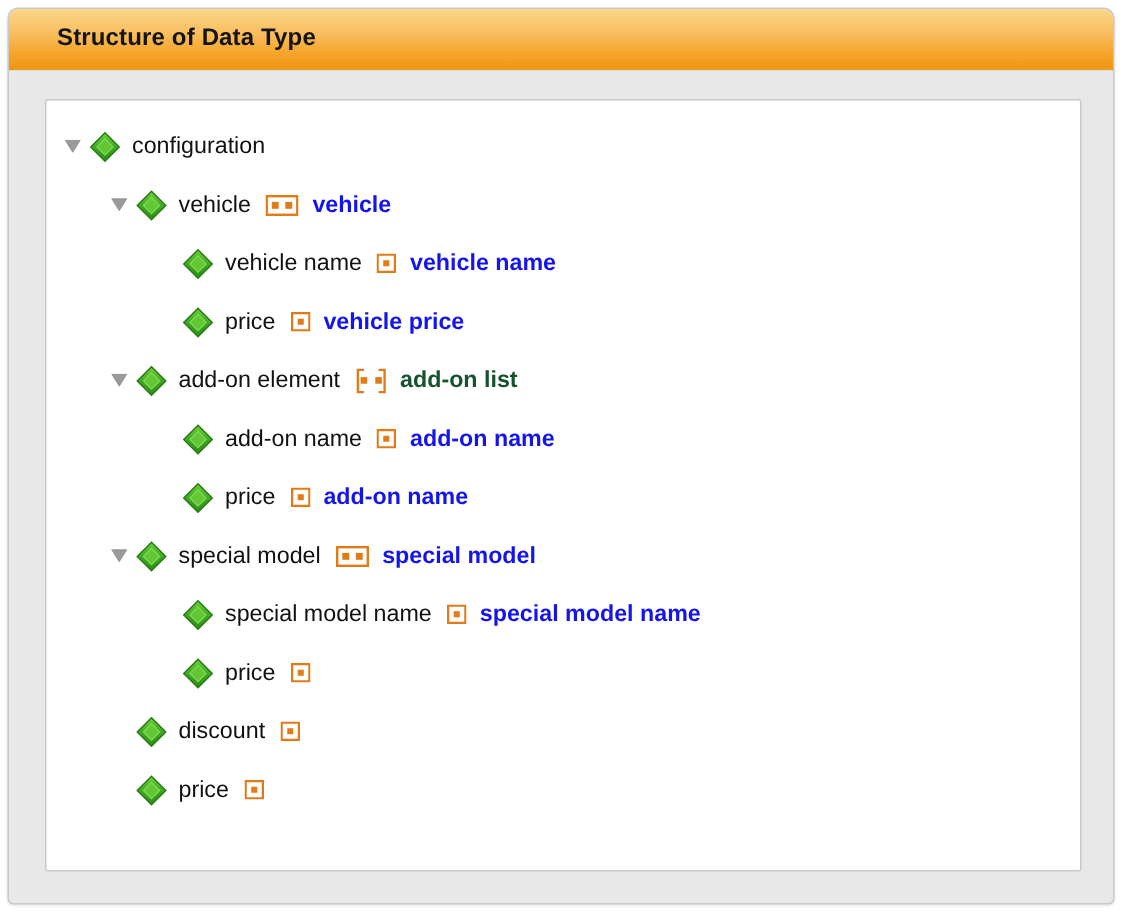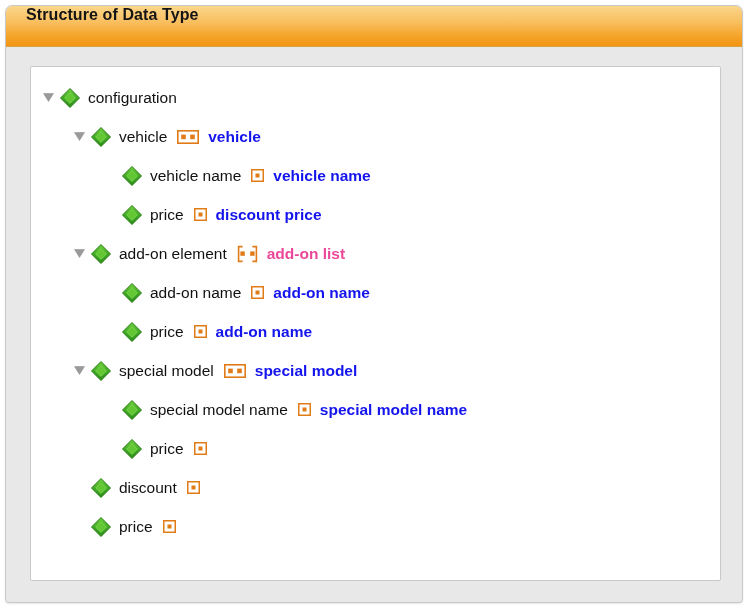--- a/index.html
+++ b/index.html
@@ -32,22 +32,22 @@
     height: 41px;
     box-sizing: border-box;
     background: linear-gradient(to bottom,
                 #fbd68a 0%,
                 #f9c062 38%,
                 #f5a62e 72%,
                 #f29512 100%);
     border-bottom: 1px solid #d6a441;
     border-radius: 6px 6px 0 0;
     display: flex;
-    align-items: flex-start;
-    padding-left: 20px;
+    align-items: center;
+    padding-left: 32px;
   }
   .panel-title {
     font-size: 16px;
     font-weight: bold;
     color: #141414;
     letter-spacing: 0.1px;
   }
 
   .panel-body {
     padding: 19px 21px 21px 24px;
@@ -117,21 +117,21 @@
 
   .badge-simple { width: 13px; height: 13px; }
   .badge-record { width: 22px; height: 14px; }
   .badge-list   { width: 21px; height: 18px; }
 
   .mapped-name {
     font-size: 15.5px;
     font-weight: bold;
     color: #1414ec;
   }
-  .mapped-name.teal { color: #ec4899; }
+  .mapped-name.teal { color: #14532d; }
 </style>
 </head>
 <body>
 
 <div class="panel">
 
   <div class="panel-header">
     <span class="panel-title">Structure of Data Type</span>
   </div>
 
@@ -231,21 +231,21 @@
                 <polygon points="11,5.6 16.4,11 11,16.4 5.6,11" fill="#63c734" stroke="#7fdc55" stroke-width="0.8"></polygon>
               </svg>
             </span>
             <span class="node-label">price</span>
             <span class="type-badge">
               <svg class="badge-simple" width="13" height="13" viewBox="0 0 13 13">
                 <rect x="0.75" y="0.75" width="11.5" height="11.5" fill="#ffffff" stroke="#e07b18" stroke-width="1.5"></rect>
                 <rect x="4.5" y="4.5" width="4" height="4" fill="#e07b18"></rect>
               </svg>
             </span>
-            <span class="mapped-name">discount price</span>
+            <span class="mapped-name">vehicle price</span>
           </div>
           <div class="row">
             <span class="indent" style="width: 31px;"></span>
             <span class="twisty">
               <svg width="11" height="9" viewBox="0 0 11 9">
                 <polygon points="0.5,0.5 10.5,0.5 5.5,8.5" fill="#9a9a9a" stroke="#8a8a8a" stroke-width="0.5"></polygon>
               </svg>
             </span>
             <span class="diamond">
               <svg width="22" height="22" viewBox="0 0 22 22">

